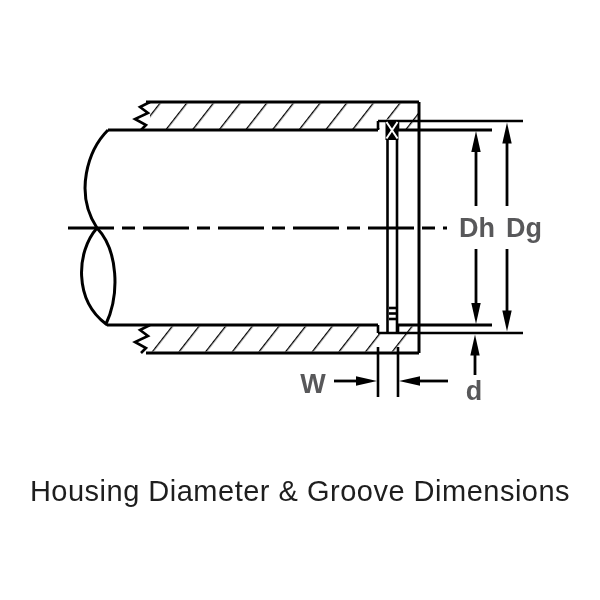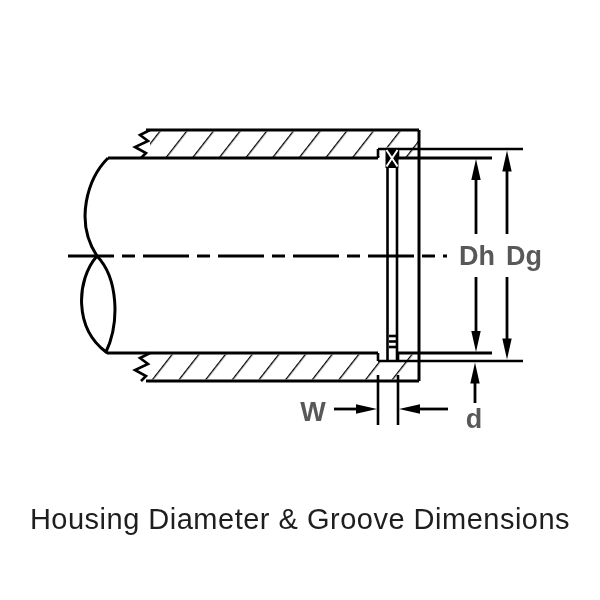--- a/index.html
+++ b/index.html
@@ -2,21 +2,21 @@
 <html style="--line: #000000; --label: #58585a; --title-text: #1e1e1e; --background: #ffffff;"><head>
 <meta charset="utf-8">
 <style>
   :root{
     --line:#000000;
     --label:#58585a;
     --title-text:#1e1e1e;
     --background:#ffffff;
   }
   html,body{margin:0;padding:0;background:var(--background);}
-  .canvas{position:relative;width:600px;height:568px;background:var(--background);overflow:hidden;margin-top:28px;}
+  .canvas{position:relative;width:600px;height:568px;background:var(--background);overflow:hidden;}
   svg{display:block;}
   .ln{stroke:var(--line);fill:none;stroke-width:3;}
   .thin{stroke-width:2.6;}
   .dim{stroke:var(--line);fill:none;stroke-width:2.8;}
   .ext{stroke:var(--line);fill:none;stroke-width:2.6;}
   .arrow{fill:var(--line);stroke:none;}
   .erase{fill:var(--background);stroke:none;}
   .ringfill{fill:var(--line);stroke:none;}
   .xmark{stroke:var(--background);stroke-width:2;fill:none;}
   .hatchline{stroke:var(--line);stroke-width:2.6;}

